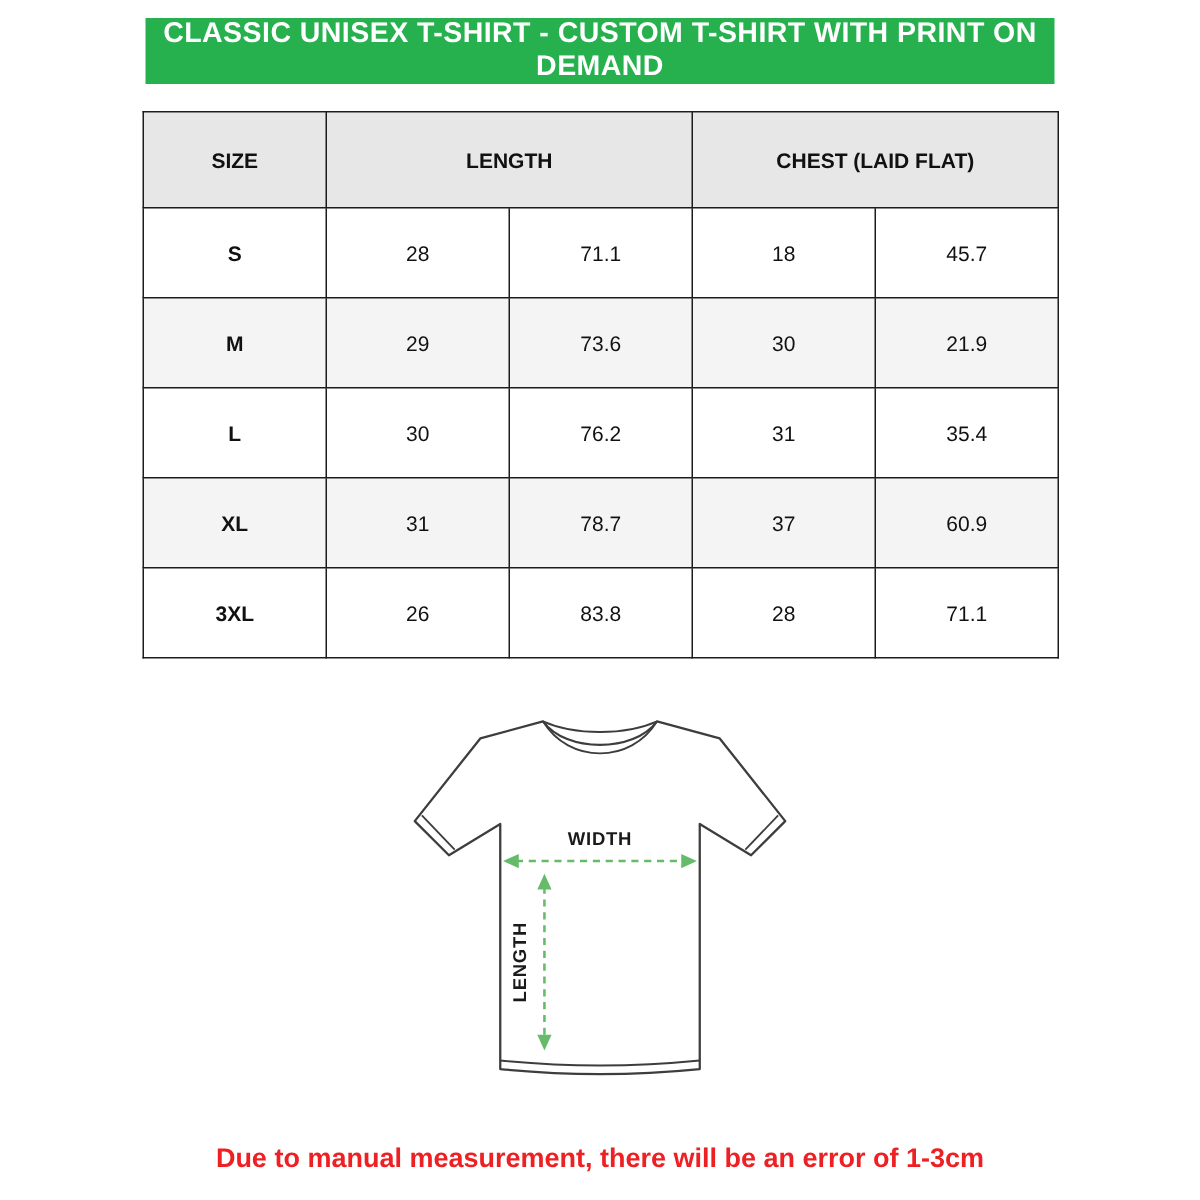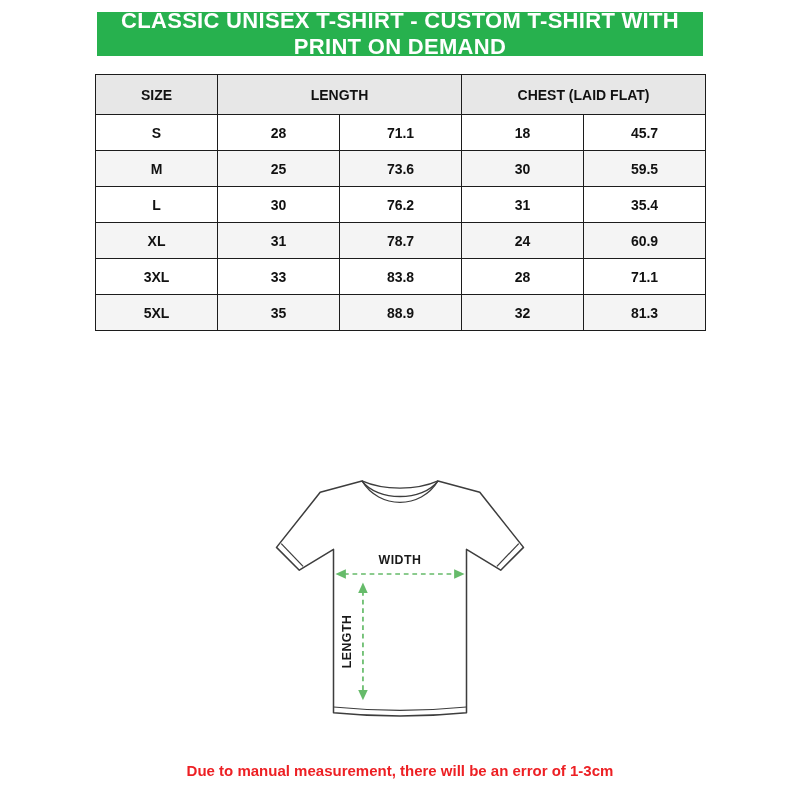--- a/index.html
+++ b/index.html
@@ -20,48 +20,48 @@
     left: 97px;
     top: 12px;
     width: 606px;
     height: 44px;
     background: var(--banner-green, #27b14e);
     color: #ffffff;
     display: flex;
     align-items: center;
     justify-content: center;
     font-weight: bold;
-    font-size: 22px;
+    font-size: 19px;
     letter-spacing: 0.3px;
     text-align: center;
   }
   table.size-table {
     position: absolute;
     left: 95px;
     top: 74px;
     width: 610px;
     border-collapse: collapse;
     table-layout: fixed;
   }
   .size-table th, .size-table td {
     border: 1px solid #1c1c1c;
     text-align: center;
     vertical-align: middle;
     color: #111111;
     font-size: 14px;
-    padding: 0;
+    padding: 12px;
   }
   .size-table th {
     height: 39px;
     background: #e7e7e7;
     font-weight: 700;
   }
   .size-table td {
     height: 35px;
-    font-weight: 700;
+    font-weight: 400;
     background: #ffffff;
   }
   .size-table td.size-cell {
     font-weight: 700;
   }
   .size-table tbody tr:nth-child(even) td {
     background: #f4f4f4;
   }
   .diagram {
     position: absolute;
@@ -100,21 +100,21 @@
     letter-spacing: 0.5px;
   }
   .note {
     position: absolute;
     left: 0;
     top: 762px;
     width: 800px;
     text-align: center;
     color: var(--note-red, #ed2024);
     font-weight: bold;
-    font-size: 15px;
+    font-size: 18px;
   }
 </style>
 </head>
 <body>
 
 <div class="page">
 
   <div class="banner">
     <span>CLASSIC UNISEX T-SHIRT - CUSTOM T-SHIRT WITH PRINT ON DEMAND</span>
   </div>
@@ -137,52 +137,45 @@
     <tbody>
       <tr>
         <td class="size-cell">S</td>
         <td>28</td>
         <td>71.1</td>
         <td>18</td>
         <td>45.7</td>
       </tr>
       <tr>
         <td class="size-cell">M</td>
-        <td>25</td>
+        <td>29</td>
         <td>73.6</td>
         <td>30</td>
-        <td>59.5</td>
+        <td>21.9</td>
       </tr>
       <tr>
         <td class="size-cell">L</td>
         <td>30</td>
         <td>76.2</td>
         <td>31</td>
         <td>35.4</td>
       </tr>
       <tr>
         <td class="size-cell">XL</td>
         <td>31</td>
         <td>78.7</td>
-        <td>24</td>
+        <td>37</td>
         <td>60.9</td>
       </tr>
       <tr>
         <td class="size-cell">3XL</td>
-        <td>33</td>
+        <td>26</td>
         <td>83.8</td>
         <td>28</td>
         <td>71.1</td>
-      </tr>
-      <tr>
-        <td class="size-cell">5XL</td>
-        <td>35</td>
-        <td>88.9</td>
-        <td>32</td>
-        <td>81.3</td>
       </tr>
     </tbody>
   </table>
 
   <div class="diagram">
     <svg viewBox="0 0 320 320" xmlns="http://www.w3.org/2000/svg">
 
       <path class="tshirt-line" d="M 120 42
            C 136 64, 184 64, 200 42
            L 244 54

